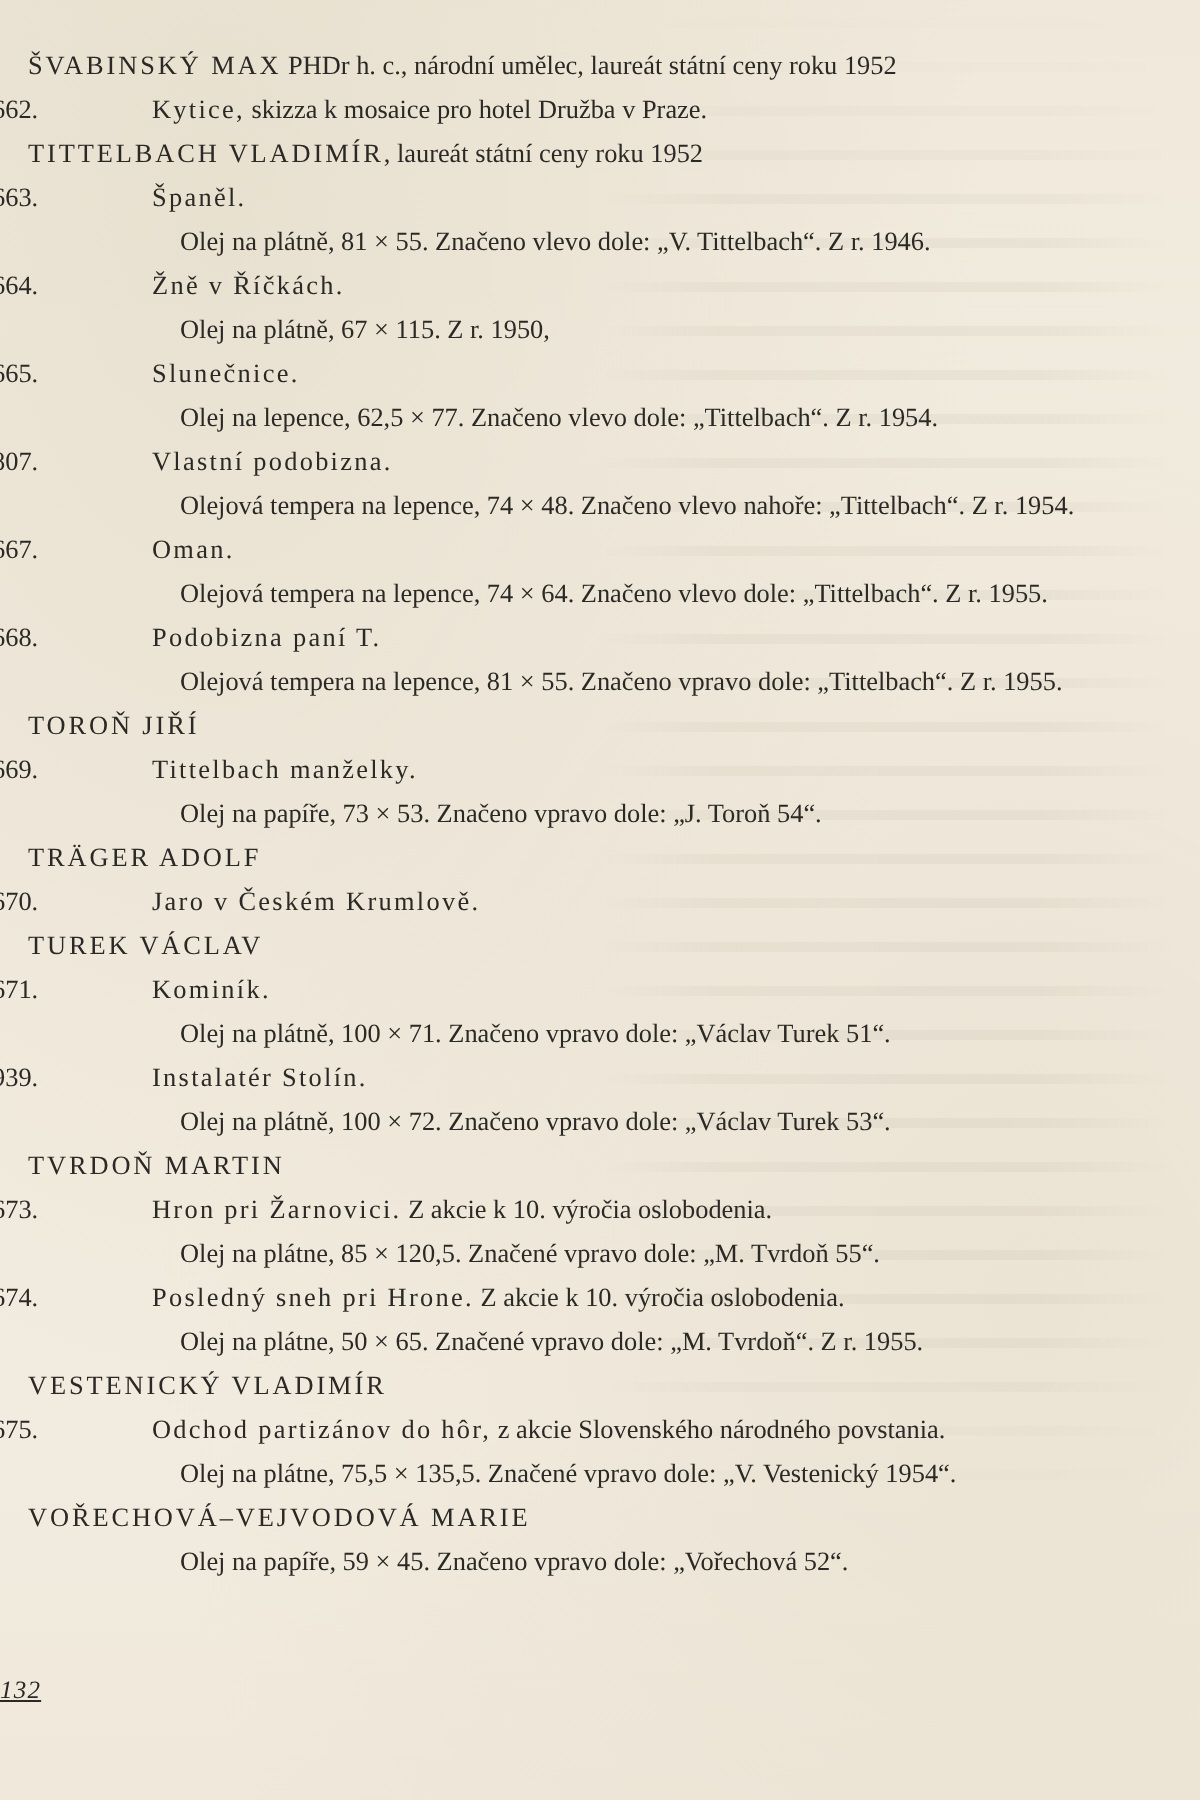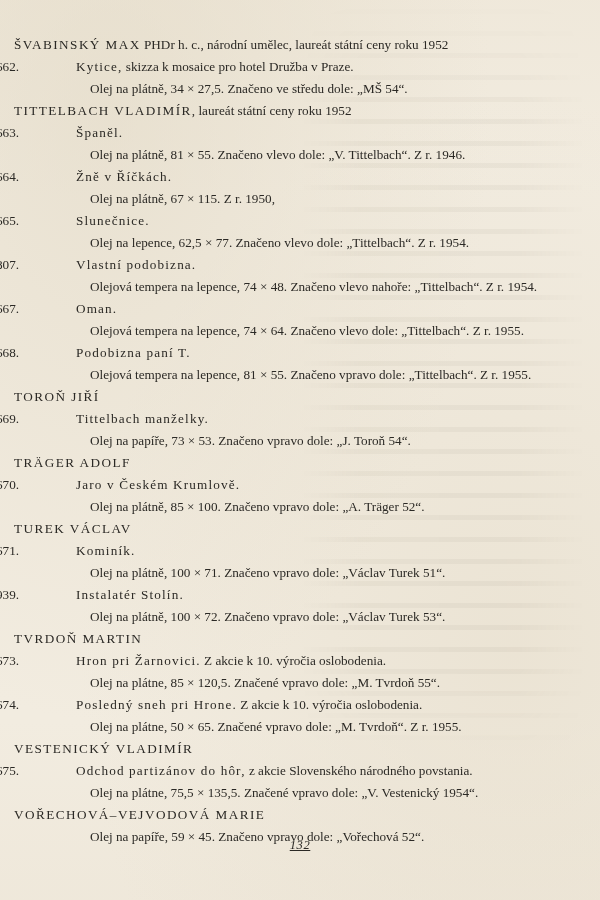--- a/index.html
+++ b/index.html
@@ -58,21 +58,20 @@
     inset: 0;
     z-index: 2;
     padding: 22px 30px 0 14px;
     box-sizing: border-box;
   }
 
   .catalog {
     width: 556px;
     font-size: 13.2px;
     line-height: 22px;
-    margin-top: 12px;
   }
 
   
   .artist-heading {
     margin: 0;
     font-size: 13.2px;
     line-height: 22px;
     font-weight: normal;
     white-space: nowrap;
   }
@@ -116,58 +115,56 @@
     text-align: justify;
     text-align-last: left;
     hyphens: manual;
   }
 
   .folio {
     position: absolute;
     left: 0;
     right: 0;
     top: 838px;
-    text-align: center;
+    text-align: left;
     font-style: italic;
     font-size: 12.5px;
     letter-spacing: 0.6px;
     z-index: 2;
     text-decoration: underline;
   }
 </style>
 </head>
 <body>
 
 <div class="paper-grain"></div>
 <div class="bleed-through"></div>
 
 <div class="page">
   <div class="catalog" id="catalog-body">
       <div class="artist-heading"><span class="artist-name">ŠVABINSKÝ MAX</span><span class="artist-qualifier"> PHDr h. c., národní umělec, laureát státní ceny roku 1952</span></div>
       <div class="entry-title-line"><span class="entry-num">662</span><span class="entry-title">Kytice,</span><span class="entry-title-tail"> skizza k mosaice pro hotel Družba v Praze.</span></div>
-      <div class="entry-desc">Olej na plátně, 34 × 27,5. Značeno ve středu dole: „MŠ 54“.</div>
       <div class="artist-heading"><span class="artist-name">TITTELBACH VLADIMÍR</span><span class="artist-qualifier">, laureát státní ceny roku 1952</span></div>
       <div class="entry-title-line"><span class="entry-num">663</span><span class="entry-title">Španěl.</span></div>
       <div class="entry-desc">Olej na plátně, 81 × 55. Značeno vlevo dole: „V. Tittelbach“. Z r. 1946.</div>
       <div class="entry-title-line"><span class="entry-num">664</span><span class="entry-title">Žně v Říčkách.</span></div>
       <div class="entry-desc">Olej na plátně, 67 × 115. Z r. 1950,</div>
       <div class="entry-title-line"><span class="entry-num">665</span><span class="entry-title">Slunečnice.</span></div>
       <div class="entry-desc">Olej na lepence, 62,5 × 77. Značeno vlevo dole: „Tittelbach“. Z r. 1954.</div>
       <div class="entry-title-line"><span class="entry-num">807</span><span class="entry-title">Vlastní podobizna.</span></div>
       <div class="entry-desc">Olejová tempera na lepence, 74 × 48. Značeno vlevo nahoře: „Tittel­bach“. Z r. 1954.</div>
       <div class="entry-title-line"><span class="entry-num">667</span><span class="entry-title">Oman.</span></div>
       <div class="entry-desc">Olejová tempera na lepence, 74 × 64. Značeno vlevo dole: „Tittelbach“. Z r. 1955.</div>
       <div class="entry-title-line"><span class="entry-num">668</span><span class="entry-title">Podobizna paní T.</span></div>
       <div class="entry-desc">Olejová tempera na lepence, 81 × 55. Značeno vpravo dole: „Tittel­bach“. Z r. 1955.</div>
       <div class="artist-heading"><span class="artist-name">TOROŇ JIŘÍ</span></div>
       <div class="entry-title-line"><span class="entry-num">669</span><span class="entry-title">Tittelbach manželky.</span></div>
       <div class="entry-desc">Olej na papíře, 73 × 53. Značeno vpravo dole: „J. Toroň 54“.</div>
       <div class="artist-heading"><span class="artist-name">TRÄGER ADOLF</span></div>
       <div class="entry-title-line"><span class="entry-num">670</span><span class="entry-title">Jaro v Českém Krumlově.</span></div>
-      <div class="entry-desc">Olej na plátně, 85 × 100. Značeno vpravo dole: „A. Träger 52“.</div>
       <div class="artist-heading"><span class="artist-name">TUREK VÁCLAV</span></div>
       <div class="entry-title-line"><span class="entry-num">671</span><span class="entry-title">Kominík.</span></div>
       <div class="entry-desc">Olej na plátně, 100 × 71. Značeno vpravo dole: „Václav Turek 51“.</div>
       <div class="entry-title-line"><span class="entry-num">939</span><span class="entry-title">Instalatér Stolín.</span></div>
       <div class="entry-desc">Olej na plátně, 100 × 72. Značeno vpravo dole: „Václav Turek 53“.</div>
       <div class="artist-heading"><span class="artist-name">TVRDOŇ MARTIN</span></div>
       <div class="entry-title-line"><span class="entry-num">673</span><span class="entry-title">Hron pri Žarnovici.</span><span class="entry-title-tail"> Z akcie k 10. výročia oslobodenia.</span></div>
       <div class="entry-desc">Olej na plátne, 85 × 120,5. Značené vpravo dole: „M. Tvrdoň 55“.</div>
       <div class="entry-title-line"><span class="entry-num">674</span><span class="entry-title">Posledný sneh pri Hrone.</span><span class="entry-title-tail"> Z akcie k 10. výročia oslobodenia.</span></div>
       <div class="entry-desc">Olej na plátne, 50 × 65. Značené vpravo dole: „M. Tvrdoň“. Z r. 1955.</div>

